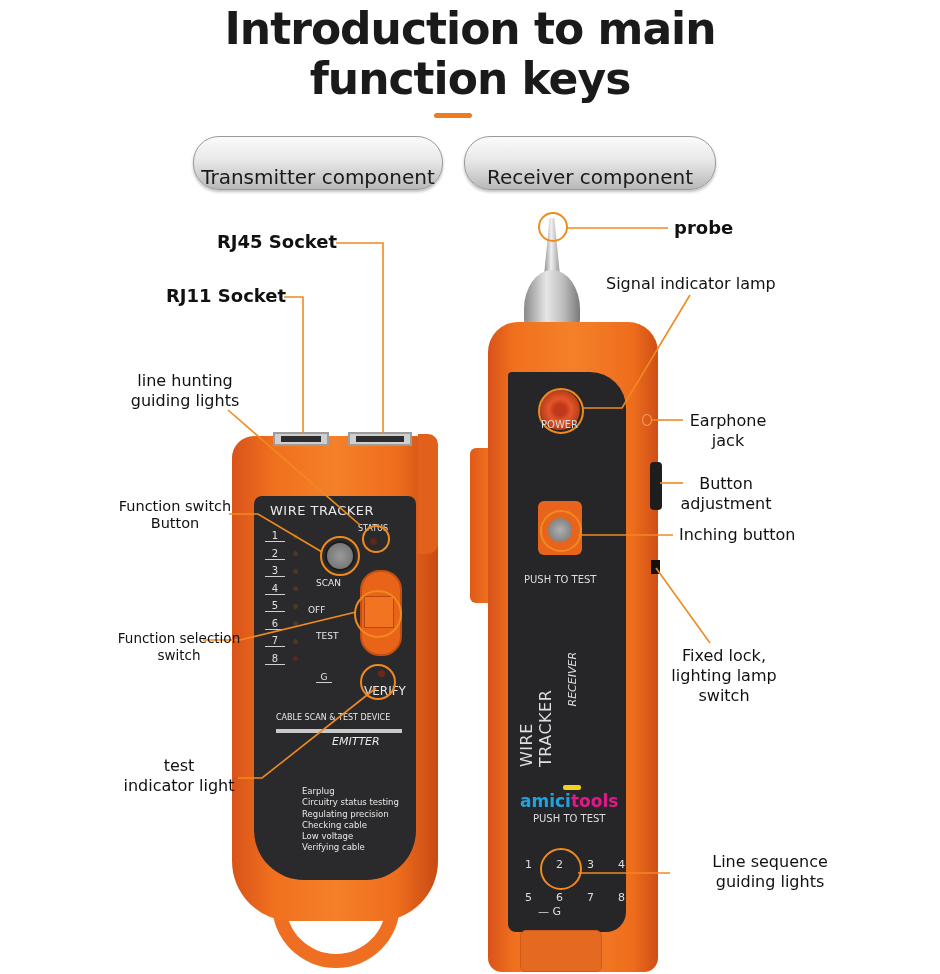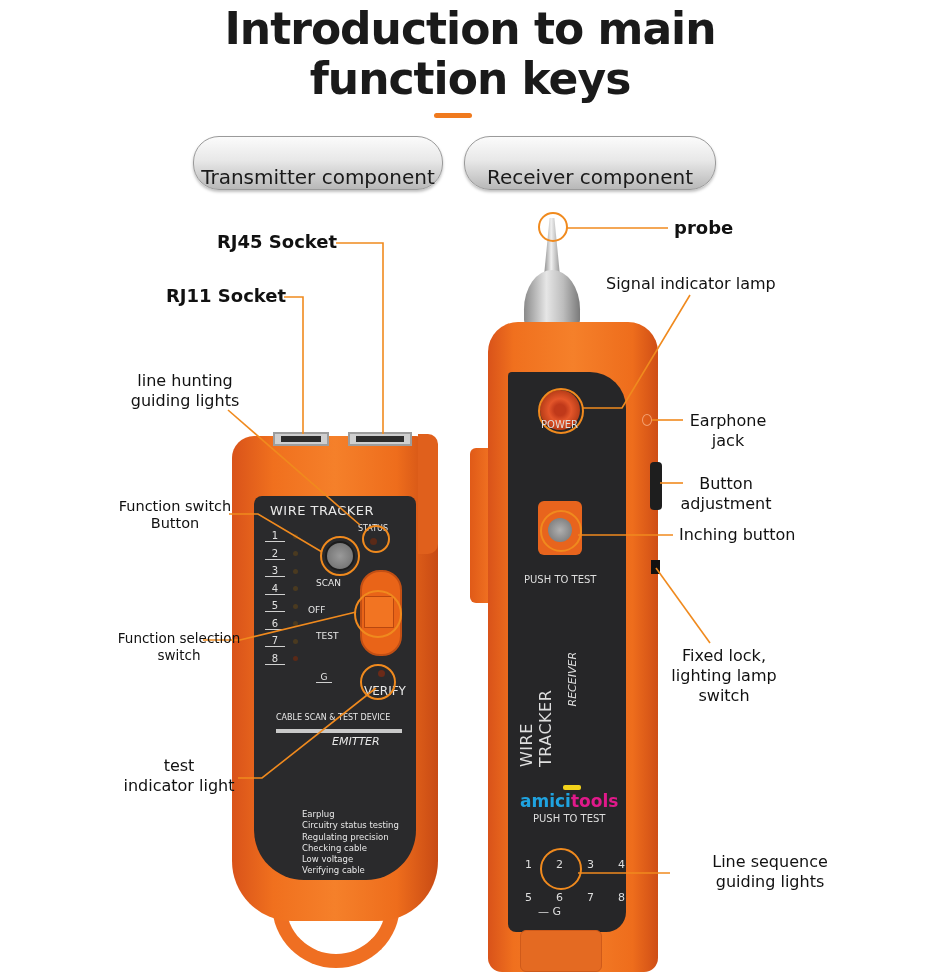--- a/index.html
+++ b/index.html
@@ -117,21 +117,21 @@
 
 <div class="abs tx-text" style="left:316px;top:672px;font-size:9px;border-bottom:1px solid #d0d0d0;width:16px;text-align:center;">G</div>
 <div class="abs" style="left:378px;top:670px;width:7px;height:7px;border-radius:50%;background:#6a2a18;"></div>
 <div class="abs tx-text" style="left:364px;top:684px;font-size:12px;">VERIFY</div>
 <div class="abs circle-hl" style="left:360px;top:664px;width:32px;height:32px;"></div>
 
 <div class="abs tx-text" style="left:276px;top:713px;font-size:8px;">CABLE SCAN &amp; TEST DEVICE</div>
 <div class="abs" style="left:276px;top:729px;width:126px;height:4px;background:#c9c9c9;"></div>
 <div class="abs tx-text" style="left:332px;top:735px;font-size:11px;font-style:italic;">EMITTER</div>
 
-<div class="abs tx-text" style="left:302px;top:786px;font-size:8.5px;line-height:11.3px;margin-top:23px;">
+<div class="abs tx-text" style="left:302px;top:786px;font-size:8.5px;line-height:11.3px;">
   <div>Earplug</div>
   <div>Circuitry status testing</div>
   <div>Regulating precision</div>
   <div>Checking cable</div>
   <div>Low voltage</div>
   <div>Verifying cable</div>
 </div>
 
 <div class="abs probe-tip"></div>
 <div class="abs probe-base"></div>

